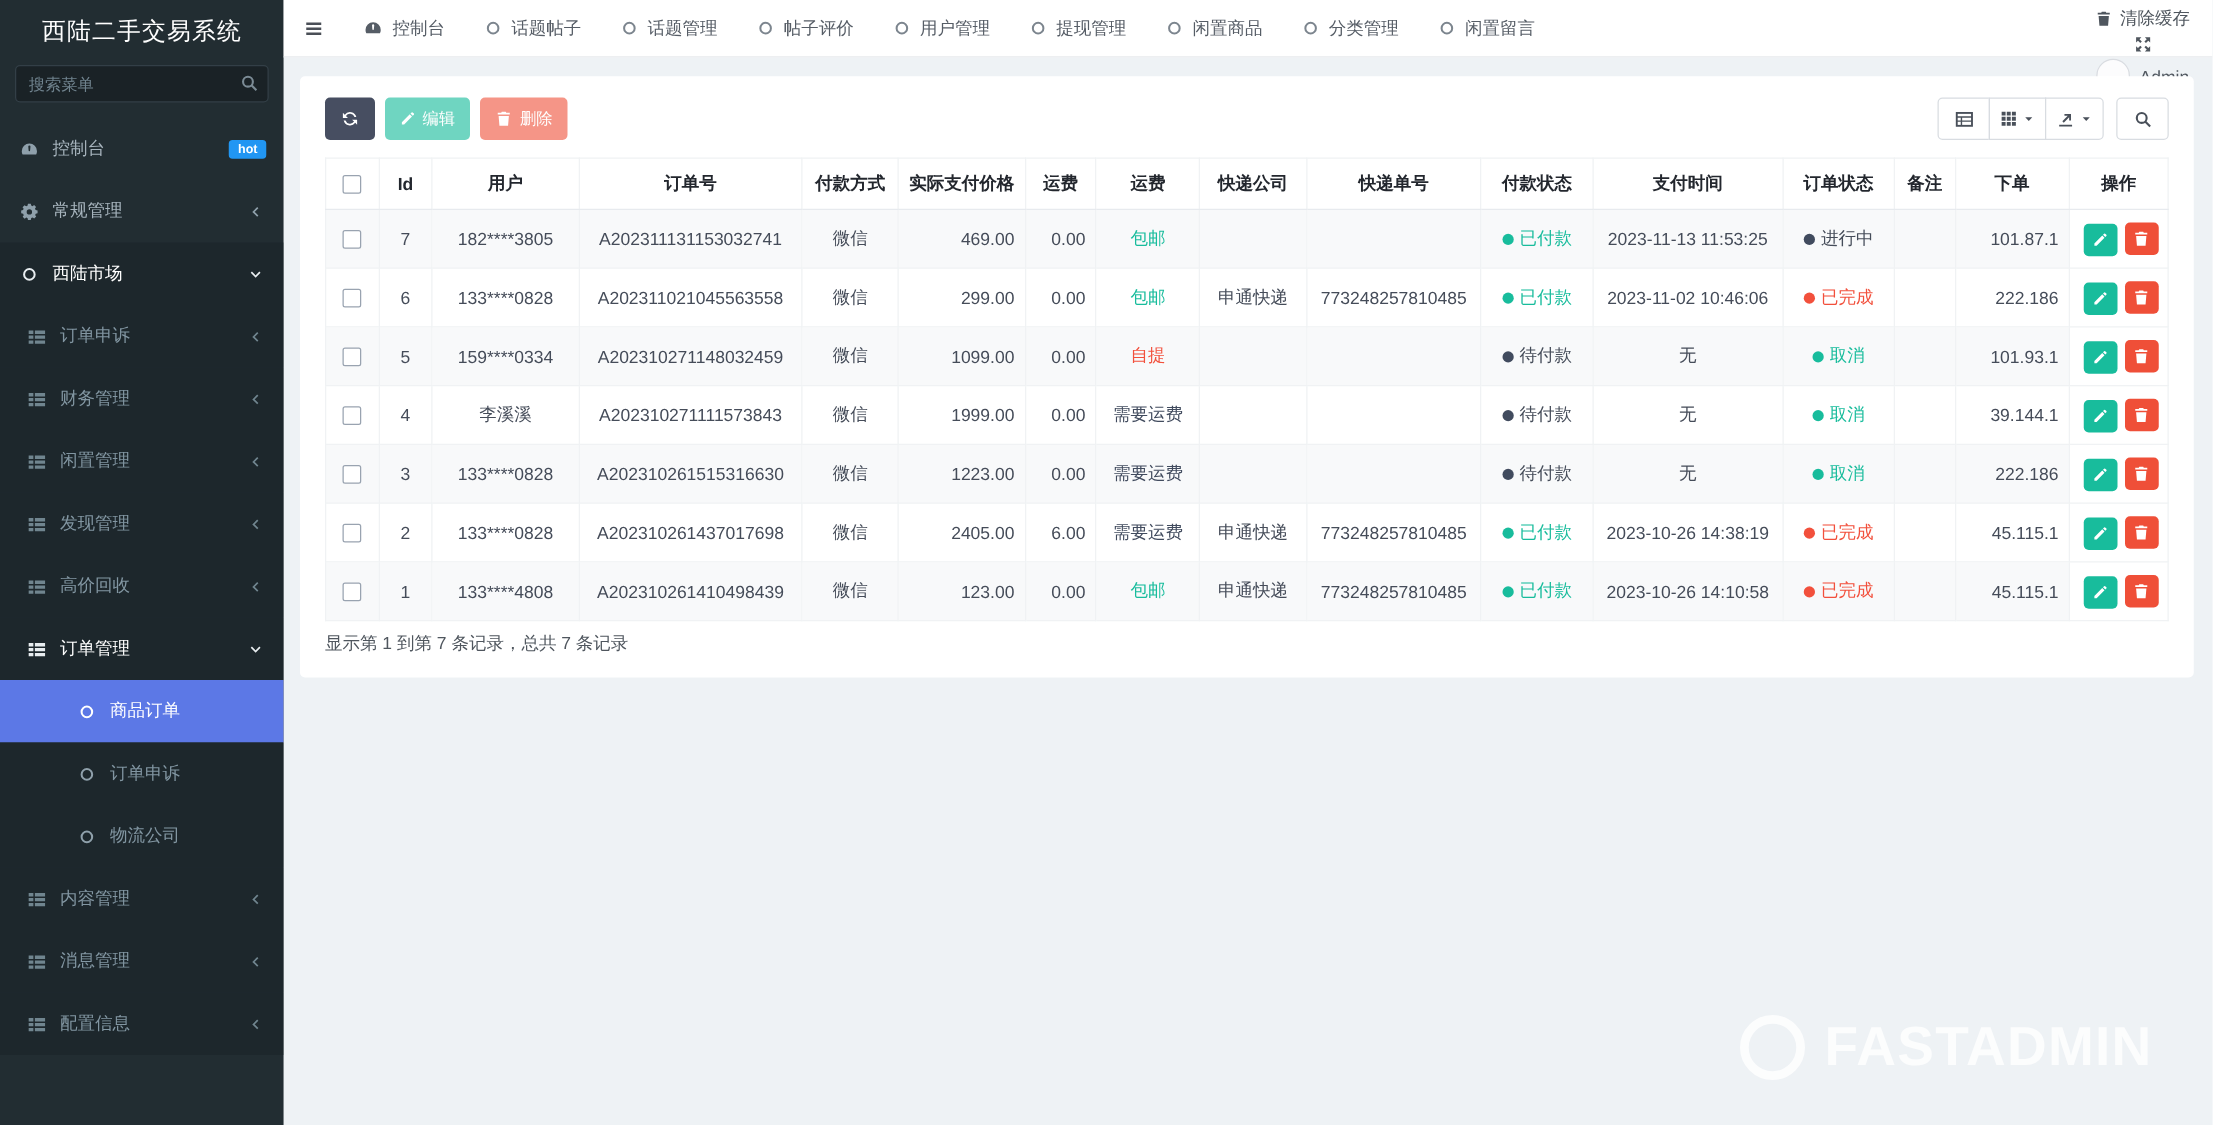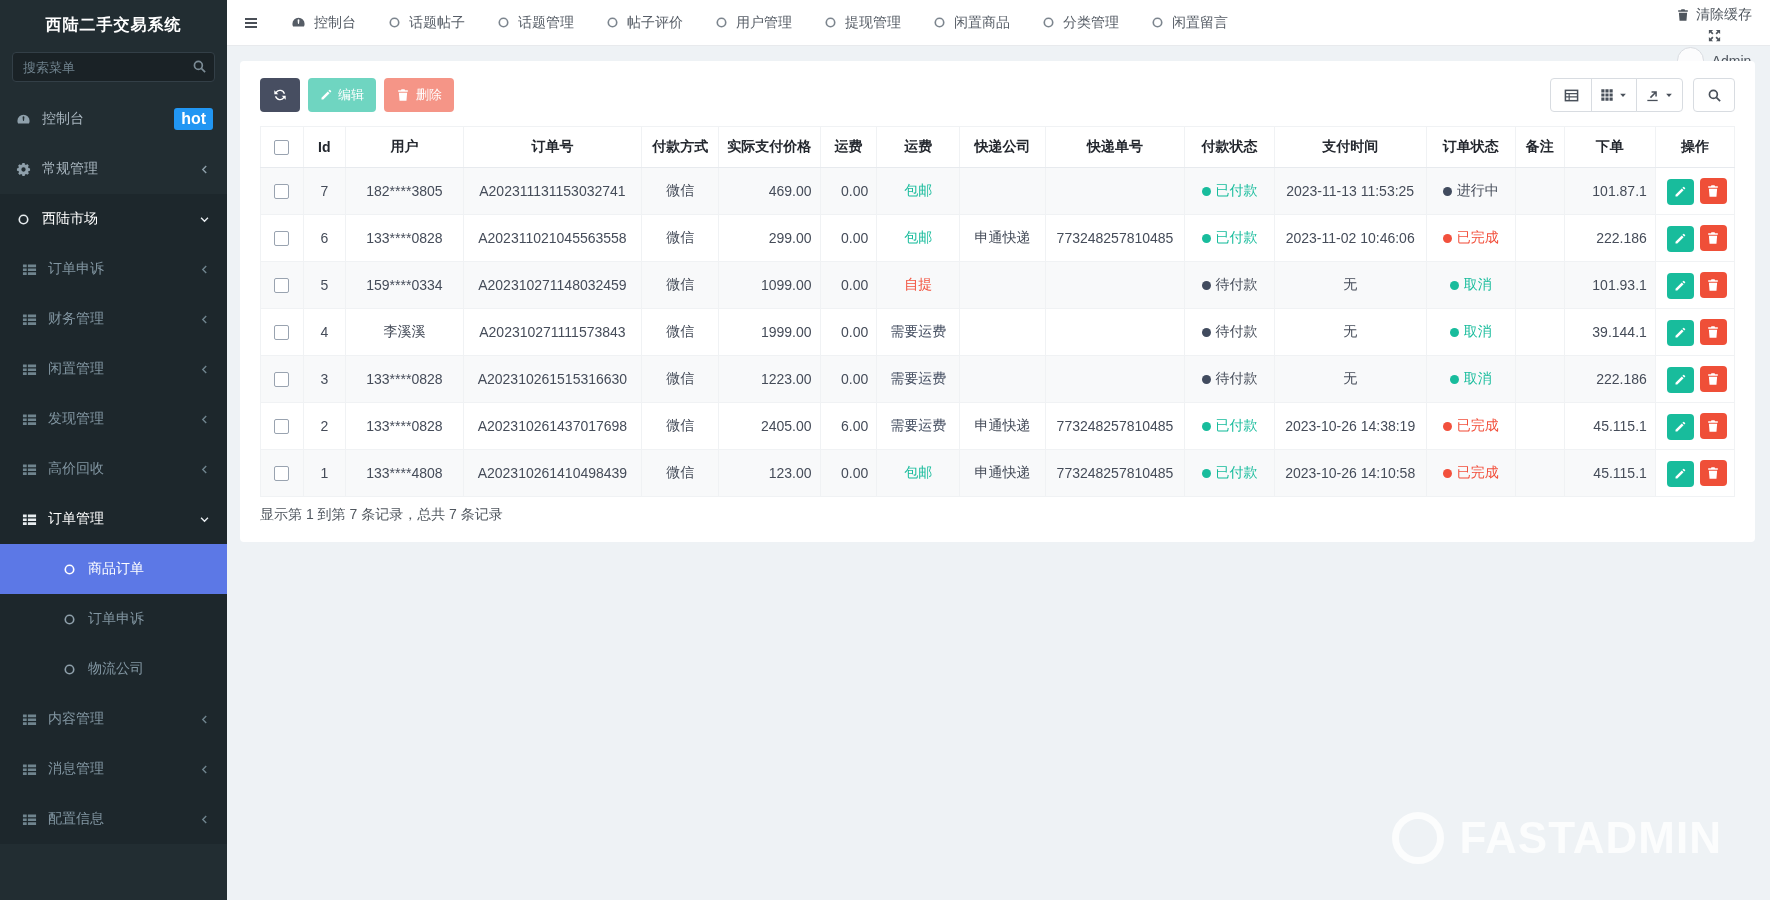--- a/index.html
+++ b/index.html
@@ -3,40 +3,40 @@
 <meta charset="utf-8">
 <style>
   * { margin:0; padding:0; box-sizing:border-box; }
   html,body { width:1770px; height:900px; overflow:hidden;
     font-family:"Liberation Sans","DejaVu Sans",sans-serif; font-size:14px; }
   .app { display:flex; width:100%; height:100%; }
 
   
   .sidebar { width:227px; flex:none; background:#222d32; color:#aab6c0; display:flex; flex-direction:column; }
   .logo { height:50px; display:flex; align-items:center; justify-content:center;
-    color:#fff; font-size:16px; font-weight:bold; letter-spacing:1px; }
+    color:#fff; font-size:19px; font-weight:normal; letter-spacing:1px; }
   .side-search { position:relative; margin:2px 12px 12px; }
   .side-search input { width:100%; height:30px; background:#1a2226; border:1px solid #333f47;
     border-radius:4px; color:#cfd8dd; padding:0 30px 0 10px; font-size:13px; outline:none; }
   .side-search input::placeholder { color:#6f828d; }
   .side-search .icon { position:absolute; right:8px; top:7px; color:#7b8b95; }
   .menu { flex:1; overflow:hidden; }
   .menu-item { display:flex; align-items:center; gap:10px; height:50px; padding:0 14px;
     cursor:pointer; font-size:14px; color:#a7b4bd; }
   .menu-item .icon { width:18px; display:inline-flex; justify-content:center; color:#8fa0ab; }
   .menu-item.in-tree { background:#1d272c; }
   .menu-item.lv2 { padding-left:20px; color:#8296a2; }
   .menu-item.lv2 .icon { color:#70858f; }
   .menu-item.lv3 { padding-left:60px; color:#8296a2; }
   .menu-item.open { color:#fff; }
   .menu-item.open .icon { color:#e8edf0; }
   .menu-item.active { background:#5c78e6; color:#fff; }
   .menu-item.active .icon { color:#fff; }
   .menu-label { flex:1; }
-  .badge { background:#2196f3; color:#fff; font-size:16px; font-weight:bold;
+  .badge { background:#2196f3; color:#fff; font-size:10px; font-weight:bold;
     padding:2px 7px; border-radius:3px; }
   .chev { color:#6c7a84; display:inline-flex; }
 
   
   .main { flex:1; min-width:0; display:flex; flex-direction:column; background:#eef2f5; }
   .topbar { height:46px; flex:none; background:#fff; border-bottom:1px solid #e8eaed;
     display:flex; align-items:center; }
   .nav-toggle { height:100%; padding:0 16px; display:flex; align-items:center;
     color:#4a4f57; background:none; border:none; cursor:pointer; }
   .tabs { display:flex; align-items:center; height:100%; flex:1; overflow:hidden; }

